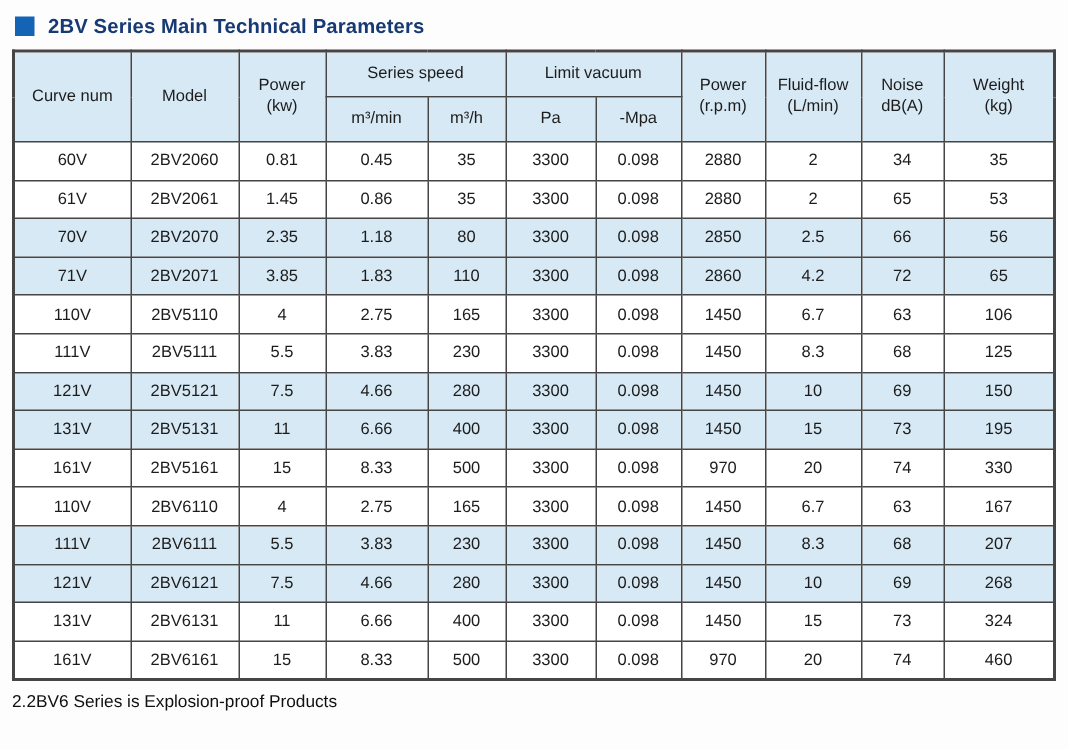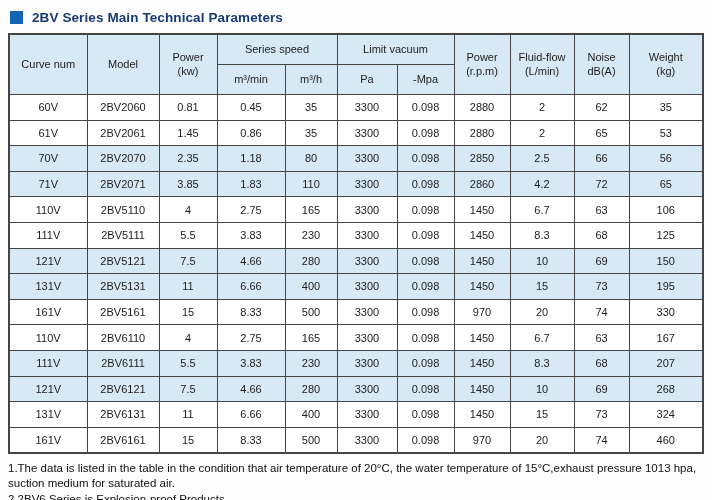--- a/index.html
+++ b/index.html
@@ -89,21 +89,21 @@
         <tr>
           <td>60V</td>
           <td>2BV2060</td>
           <td>0.81</td>
           <td>0.45</td>
           <td>35</td>
           <td>3300</td>
           <td>0.098</td>
           <td>2880</td>
           <td>2</td>
-          <td>62</td>
+          <td>34</td>
           <td>35</td>
         </tr>
         <tr>
           <td>61V</td>
           <td>2BV2061</td>
           <td>1.45</td>
           <td>0.86</td>
           <td>35</td>
           <td>3300</td>
           <td>0.098</td>
@@ -265,17 +265,16 @@
           <td>0.098</td>
           <td>970</td>
           <td>20</td>
           <td>74</td>
           <td>460</td>
         </tr>
       </tbody>
   </table>
 
   <div class="notes">
-    <p>1.The data is listed in the table in the condition that air temperature of 20°C, the water temperature of 15°C,exhaust pressure 1013 hpa, suction medium for saturated air.</p>
     <p>2.2BV6 Series is Explosion-proof Products</p>
   </div>
 
 </div>
 
 </body></html>

